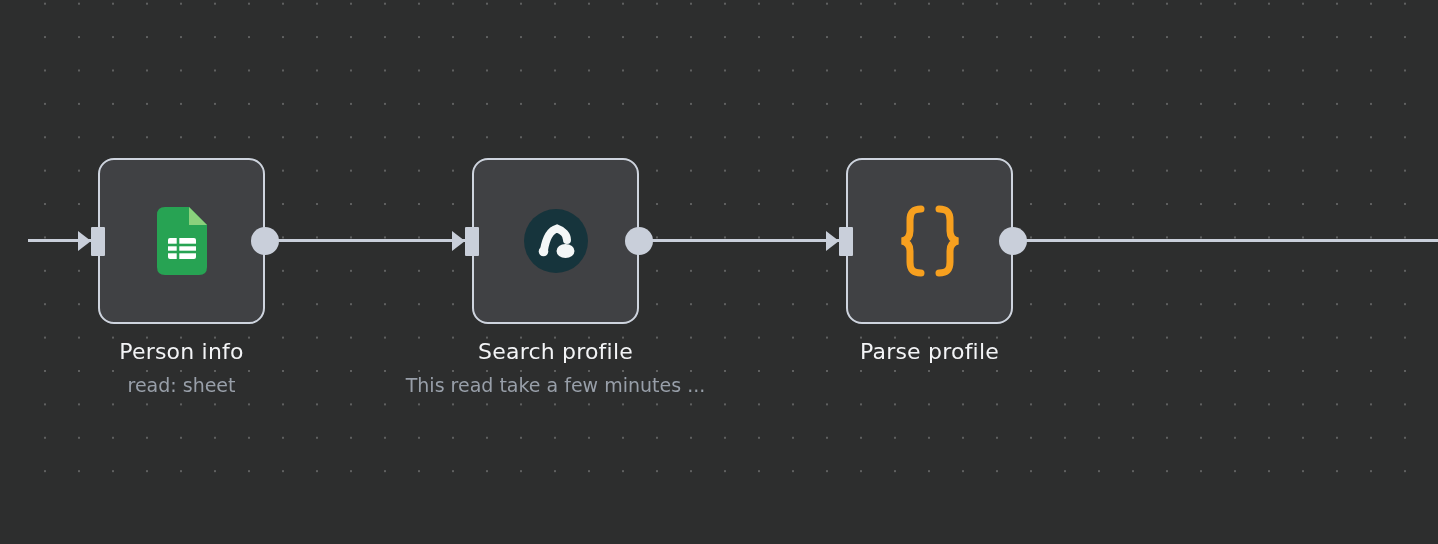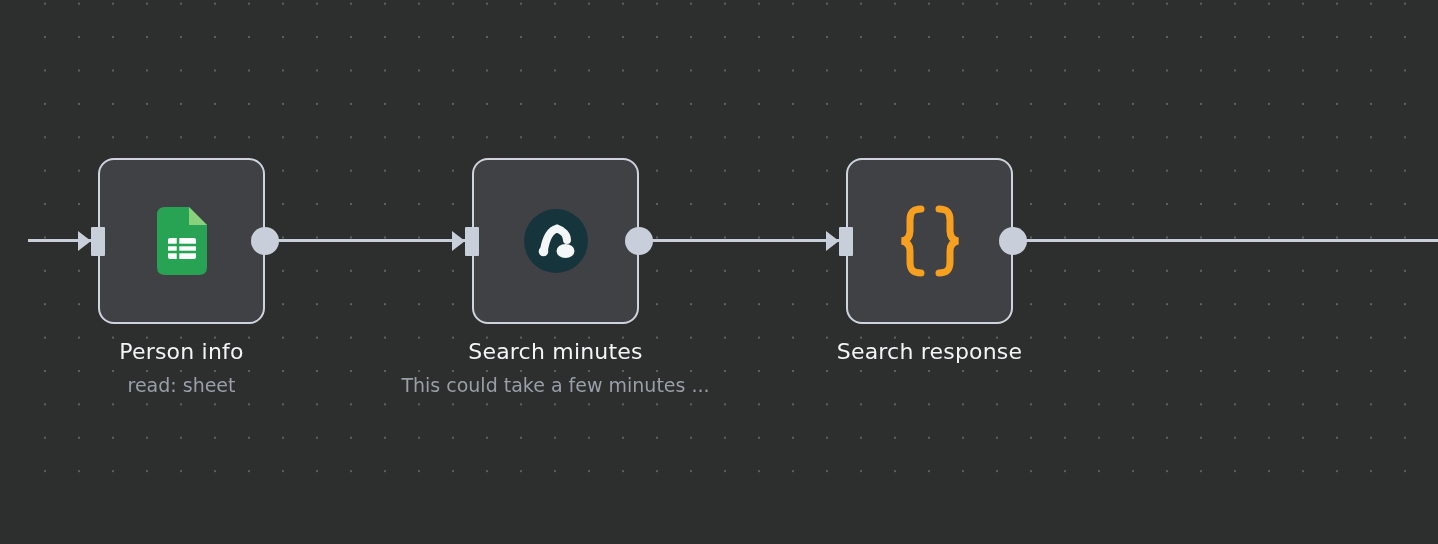--- a/index.html
+++ b/index.html
@@ -139,38 +139,38 @@
         <path d="M21 42 C23 30 27 22.5 34 20.5 C40 22.5 44 27 44 32" fill="none" stroke="var(--profile-icon-fg)" stroke-width="8" stroke-linecap="round"></path>
         <circle cx="20.5" cy="43.5" r="4.8" fill="var(--profile-icon-fg)"></circle>
         <ellipse cx="42.5" cy="43" rx="9" ry="7" fill="var(--profile-icon-fg)"></ellipse>
       </svg>
     </div>
     <div class="port-in">
       <span class="arrow-in"></span>
     </div>
     <div class="port-out"></div>
     <div class="labels">
-      <div class="title">Search minutes</div>
-      <div class="subtitle">This could take a few minutes ...</div>
+      <div class="title">Search profile</div>
+      <div class="subtitle">This read take a few minutes ...</div>
     </div>
   </div>
 
   <div class="node n2">
     <div class="node-body">
       <svg class="icon" width="70" height="74" viewBox="0 0 70 74">
         <g fill="none" stroke="var(--code-orange)" stroke-width="7" stroke-linecap="round">
           <path d="M26 5 C17 5 15 9 15 16 L15 27 C15 33 12 36 7 37 C12 38 15 41 15 47 L15 58 C15 65 17 69 26 69"></path>
           <path d="M44 5 C53 5 55 9 55 16 L55 27 C55 33 58 36 63 37 C58 38 55 41 55 47 L55 58 C55 65 53 69 44 69"></path>
         </g>
       </svg>
     </div>
     <div class="port-in">
       <span class="arrow-in"></span>
     </div>
     <div class="port-out"></div>
     <div class="labels">
-      <div class="title">Search response</div>
+      <div class="title">Parse profile</div>
       <div class="subtitle"></div>
     </div>
   </div>
 
 
 </div>
 
 </body></html>

